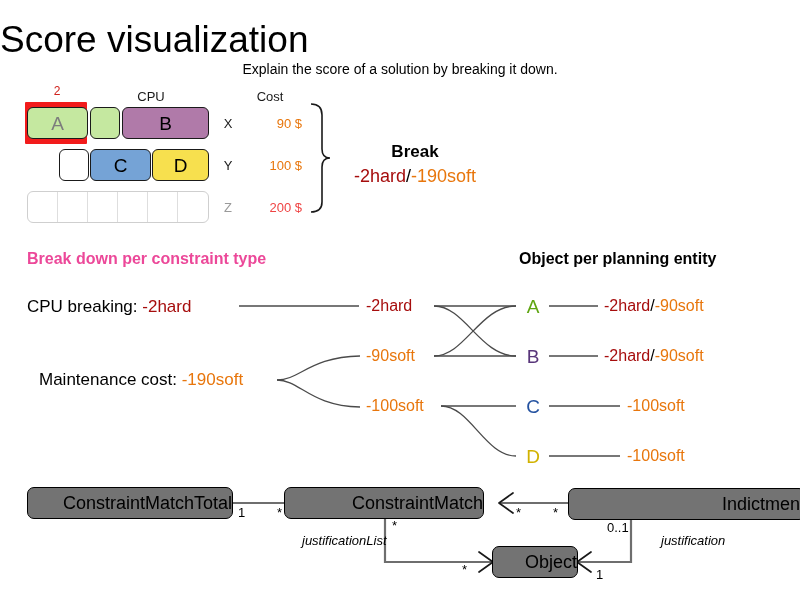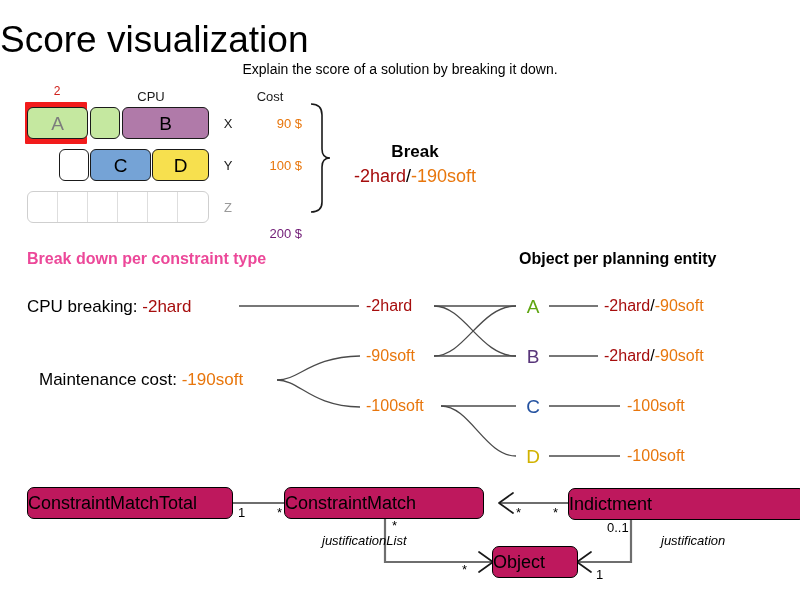--- a/index.html
+++ b/index.html
@@ -56,21 +56,21 @@
   .blk.a{background:#c5e8a0;color:#7d7d7d;}
   .blk.a2{background:#c5e8a0;}
   .blk.b{background:#b07aa9;color:#000;}
   .blk.c{background:#75a3d6;color:#000;}
   .blk.d{background:#f7e04e;color:#000;}
   .blk.empty{background:#ffffff;}
 
   .mlabel{font-size:13px;color:#1a1a1a;width:18px;text-align:center;}
   .mlabel.dim{color:#9a9a9a;}
   .mcost{font-size:13px;color:#e8760c;width:66px;text-align:right;}
-  .mcost.dim{color:#701a75;margin-top:26px;}
+  .mcost.dim{color:#ef4444;}
 
   #score-title{
     left:330px;top:142px;width:170px;text-align:center;
     font-weight:bold;font-size:17px;color:#000;
   }
   #score-value{
     left:300px;top:166px;width:230px;text-align:center;
     font-size:18px;white-space:nowrap;
   }
 
@@ -93,22 +93,22 @@
   .sep{color:#000;}
 
   .e-a{color:#5fa512;}
   .e-b{color:#58357a;}
   .e-c{color:#2452a0;}
   .e-d{color:#d1b200;}
 
   
   .uml-box{
     position:absolute;height:32px;box-sizing:border-box;
-    border:1.4px solid #000;border-radius:7px;background:#be185d;
-    display:flex;align-items:center;justify-content:flex-start;
+    border:1.4px solid #000;border-radius:7px;background:#737373;
+    display:flex;align-items:center;justify-content:flex-end;
     font-size:18px;color:#000;
   }
   .uml-mult{position:absolute;font-size:13px;color:#000;}
   .uml-role{position:absolute;font-size:13px;font-style:italic;color:#000;}
 
   svg{position:absolute;left:0;top:0;overflow:visible;}
 </style>
 </head>
 <body>
 
@@ -253,14 +253,14 @@
 
 <div class="uml-mult" style="left:238px;top:505px;">1</div>
 <div class="uml-mult" style="left:277px;top:505px;">*</div>
 <div class="uml-mult" style="left:392px;top:518px;">*</div>
 <div class="uml-mult" style="left:462px;top:562px;">*</div>
 <div class="uml-mult" style="left:516px;top:505px;">*</div>
 <div class="uml-mult" style="left:553px;top:505px;">*</div>
 <div class="uml-mult" style="left:607px;top:520px;">0..1</div>
 <div class="uml-mult" style="left:596px;top:567px;">1</div>
 
-<div class="uml-role" style="left:322px;top:533px;">justificationList</div>
+<div class="uml-role" style="left:302px;top:533px;">justificationList</div>
 <div class="uml-role" style="left:661px;top:533px;">justification</div>
 
 </body></html>

